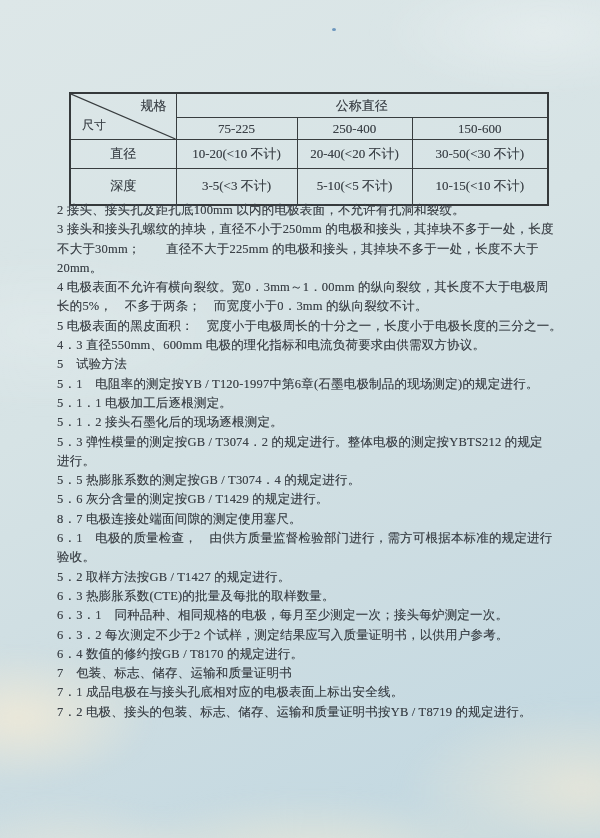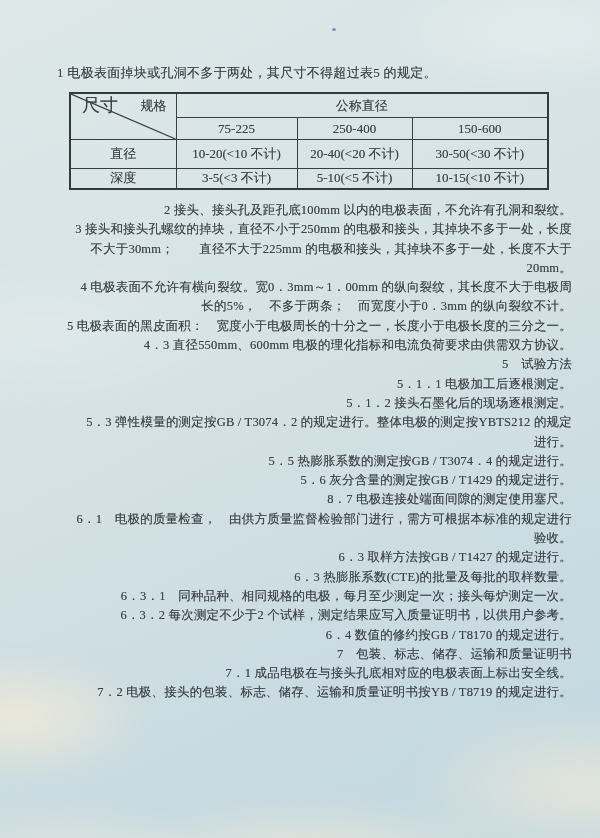--- a/index.html
+++ b/index.html
@@ -43,39 +43,37 @@
     border:2px solid #35393b;
     text-shadow:0 0 0.5px rgba(60,66,72,0.5);
   }
   table.spec td {
     border:1.2px solid #383d3f; text-align:center; vertical-align:middle;
     padding:0; overflow:hidden; white-space:nowrap;
   }
   td.diag { position:relative; }
   .diag-line { position:absolute; left:0; top:0; width:100%; height:100%; }
   .diag-top  { position:absolute; top:3px;  right:9px; font-size:13px; }
-  .diag-bot  { position:absolute; bottom:22px; left:11px; font-size:18px; }
+  .diag-bot  { position:absolute; bottom:5px; left:11px; font-size:12px; }
   .lines { position:absolute; left:57px; top:201px; width:515px; }
   .lines p {
     margin:0; height:19.3px; line-height:19.3px;
     font-size:12.5px; white-space:nowrap; letter-spacing:0.2px;
     text-shadow:0 0 0.5px rgba(60,66,72,0.55);
-    text-align:right;
   }
 </style>
 </head>
 <body>
 
 <div class="page">
   <div class="clouds"></div>
   <div class="speck"></div>
 
   <div class="content">
 
-    <p class="intro">1 电极表面掉块或孔洞不多于两处，其尺寸不得超过表5 的规定。</p>
 
     <table class="spec">
       <colgroup>
         <col style="width:106px">
           <col style="width:121px">
           <col style="width:115px">
           <col style="width:136px">
       </colgroup>
       <tbody>
           <tr style="height:24px">
@@ -92,49 +90,50 @@
         <td>75-225</td>
         <td>250-400</td>
         <td>150-600</td>
       </tr>
       <tr style="height:29px">
         <td>直径</td>
         <td>10-20(&lt;10 不计)</td>
         <td>20-40(&lt;20 不计)</td>
         <td>30-50(&lt;30 不计)</td>
       </tr>
-      <tr style="height:20px">
+      <tr style="height:36px">
         <td>深度</td>
         <td>3-5(&lt;3 不计)</td>
         <td>5-10(&lt;5 不计)</td>
         <td>10-15(&lt;10 不计)</td>
       </tr>
     </tbody>
       </table>
 
     <div class="lines">
       <p>2 接头、接头孔及距孔底100mm 以内的电极表面，不允许有孔洞和裂纹。</p>
       <p>3 接头和接头孔螺纹的掉块，直径不小于250mm 的电极和接头，其掉块不多于一处，长度</p>
       <p>不大于30mm；　　直径不大于225mm 的电极和接头，其掉块不多于一处，长度不大于</p>
       <p>20mm。</p>
       <p>4 电极表面不允许有横向裂纹。宽0．3mm～1．00mm 的纵向裂纹，其长度不大于电极周</p>
       <p>长的5%，　不多于两条；　而宽度小于0．3mm 的纵向裂纹不计。</p>
       <p>5 电极表面的黑皮面积：　宽度小于电极周长的十分之一，长度小于电极长度的三分之一。</p>
       <p>4．3 直径550mm、600mm 电极的理化指标和电流负荷要求由供需双方协议。</p>
       <p>5　试验方法</p>
+      <p>5．1　电阻率的测定按YB / T120-1997中第6章(石墨电极制品的现场测定)的规定进行。</p>
       <p>5．1．1 电极加工后逐根测定。</p>
       <p>5．1．2 接头石墨化后的现场逐根测定。</p>
       <p>5．3 弹性模量的测定按GB / T3074．2 的规定进行。整体电极的测定按YBTS212 的规定</p>
       <p>进行。</p>
       <p>5．5 热膨胀系数的测定按GB / T3074．4 的规定进行。</p>
       <p>5．6 灰分含量的测定按GB / T1429 的规定进行。</p>
       <p>8．7 电极连接处端面间隙的测定使用塞尺。</p>
       <p>6．1　电极的质量检查，　由供方质量监督检验部门进行，需方可根据本标准的规定进行</p>
       <p>验收。</p>
-      <p>6．3 取样方法按GB / T1427 的规定进行。</p>
+      <p>5．2 取样方法按GB / T1427 的规定进行。</p>
       <p>6．3 热膨胀系数(CTE)的批量及每批的取样数量。</p>
       <p>6．3．1　同种品种、相同规格的电极，每月至少测定一次；接头每炉测定一次。</p>
       <p>6．3．2 每次测定不少于2 个试样，测定结果应写入质量证明书，以供用户参考。</p>
       <p>6．4 数值的修约按GB / T8170 的规定进行。</p>
       <p>7　包装、标志、储存、运输和质量证明书</p>
       <p>7．1 成品电极在与接头孔底相对应的电极表面上标出安全线。</p>
       <p>7．2 电极、接头的包装、标志、储存、运输和质量证明书按YB / T8719 的规定进行。</p>
     </div>
 
   </div>

